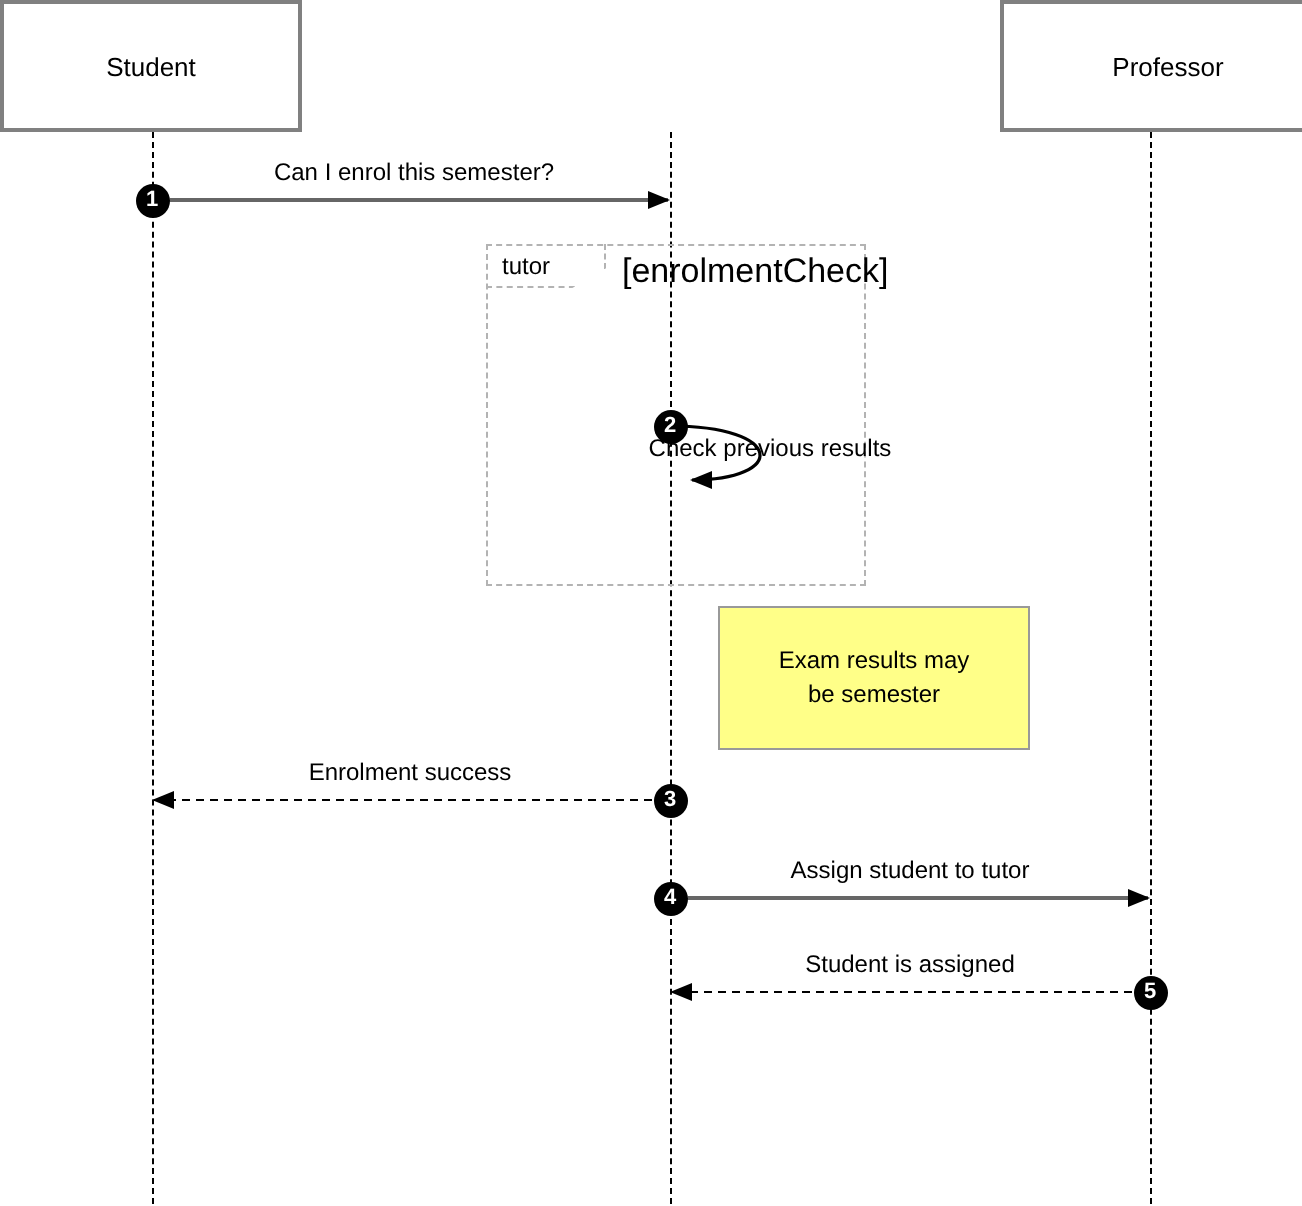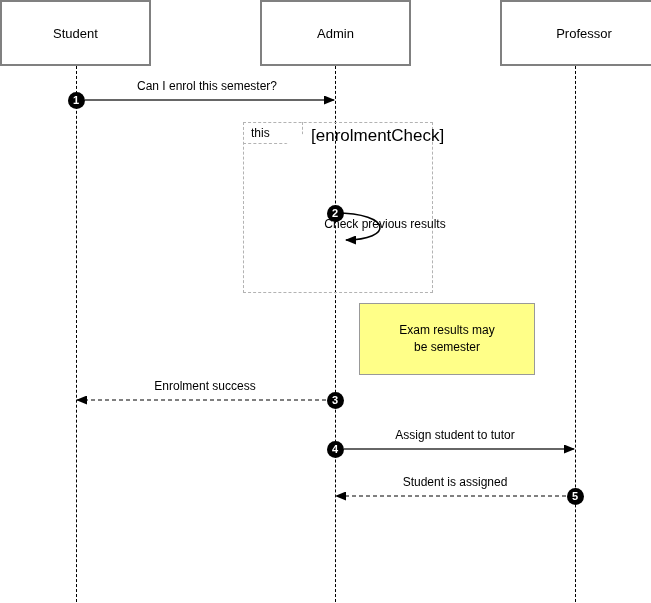--- a/index.html
+++ b/index.html
@@ -101,38 +101,35 @@
   }
 </style>
 </head>
 <body>
 
 <div id="canvas">
 
   <div class="lifeline-box" id="box-student" style="left: 0px; top: 0px; width: 151px; height: 66px;">
     <span>Student</span>
   </div>
-  <div class="lifeline-box" id="box-admin" style="left: 260px; top: 0px; width: 151px; height: 66px;">
-    <span>Admin</span>
-  </div>
   <div class="lifeline-box" id="box-professor" style="left: 500px; top: 0px; width: 168px; height: 66px;">
     <span>Professor</span>
   </div>
 
   <div class="lifeline-line" id="line-student" style="left: 76px; top: 66px; height: 536px;"></div>
   <div class="lifeline-line" id="line-admin" style="left: 335px; top: 66px; height: 536px;"></div>
   <div class="lifeline-line" id="line-professor" style="left: 575px; top: 66px; height: 536px;"></div>
 
   <div class="frag" id="frag-loop" style="left: 243px; top: 122px; width: 190px; height: 171px;"></div>
   <div class="frag-tab" id="frag-loop-tab" style="left: 243px; top: 122px; width: 60px; height: 22px; border-right: 1px dashed rgb(179, 179, 179); border-bottom: 1px dashed rgb(179, 179, 179); clip-path: polygon(0px 0px, 100% 0px, 100% 55%, 72% 100%, 0px 100%);">
-    <span>this</span>
+    <span>tutor</span>
   </div>
   <div class="frag-cond" id="frag-loop-cond" style="left: 311px; top: 126px;">[enrolmentCheck]</div>
 
-  <div class="note" id="note-exam" style="left: 359px; top: 303px; width: 176px; height: 72px;">
+  <div class="note" id="note-exam" style="left: 359px; top: 303px; width: 156px; height: 72px;">
     <div>
       <span>Exam results may</span><br>
       <span>be semester</span>
     </div>
   </div>
 
   <svg class="overlay" id="arrows" viewBox="0 0 651 603">
     <defs>
       <marker id="ah-solid" markerWidth="11" markerHeight="9" refX="10" refY="4.5" orient="auto" markerUnits="userSpaceOnUse">
         <path d="M0,0 L11,4.5 L0,9 z" fill="#000000"></path>

